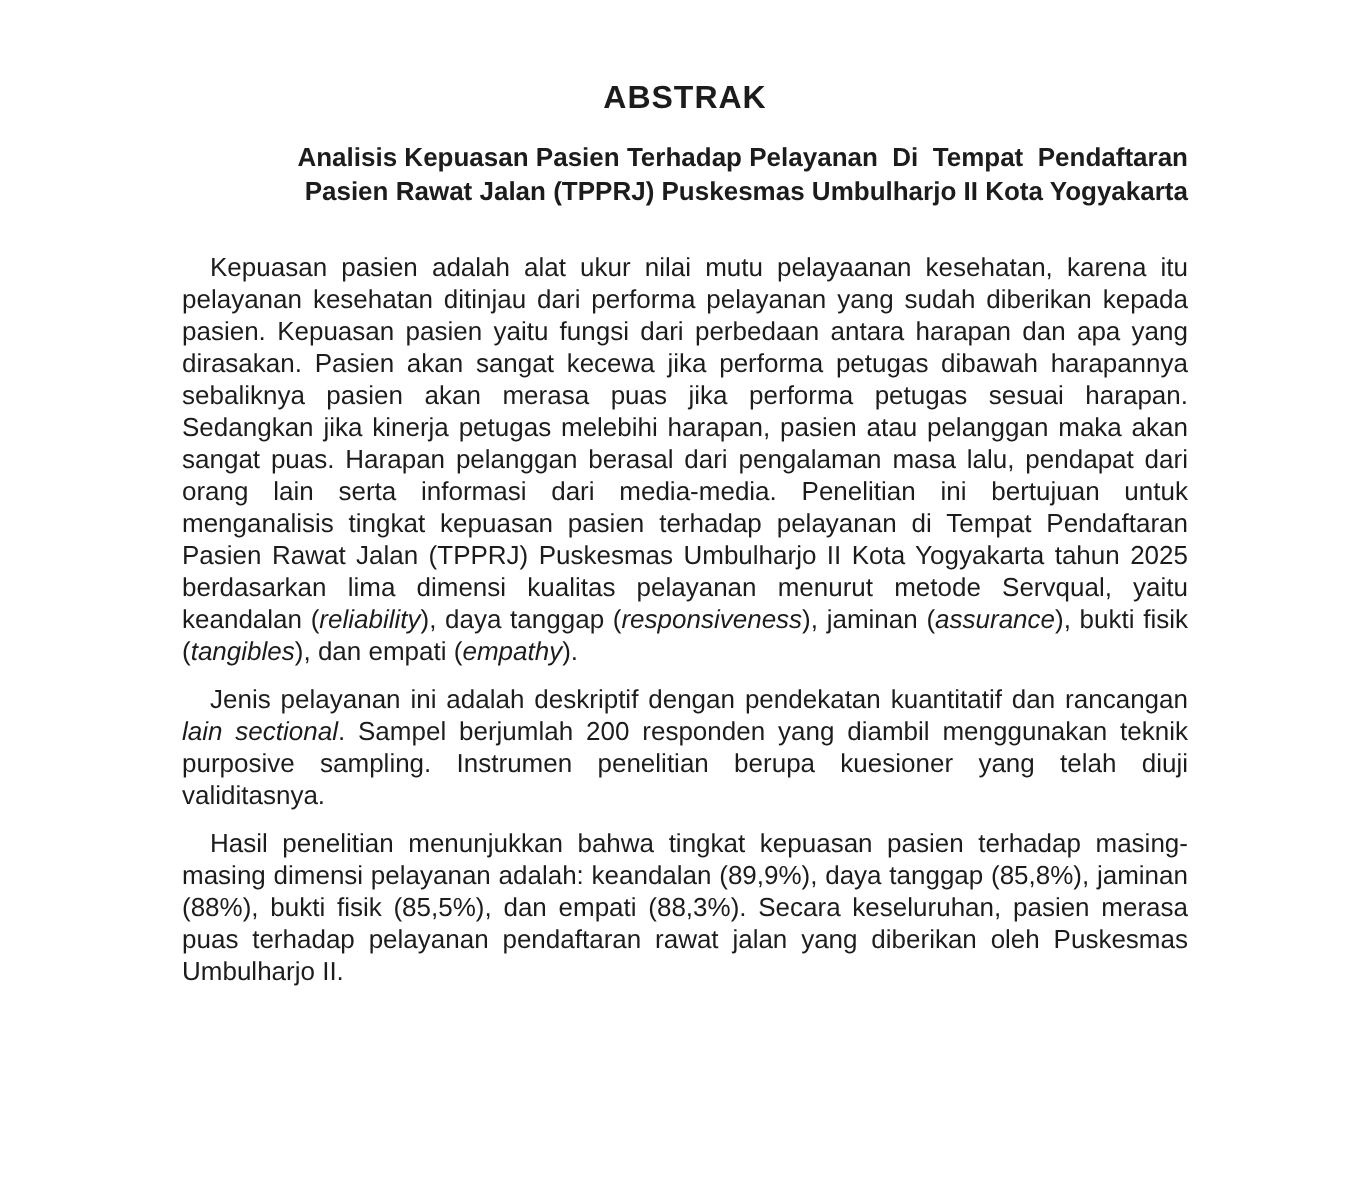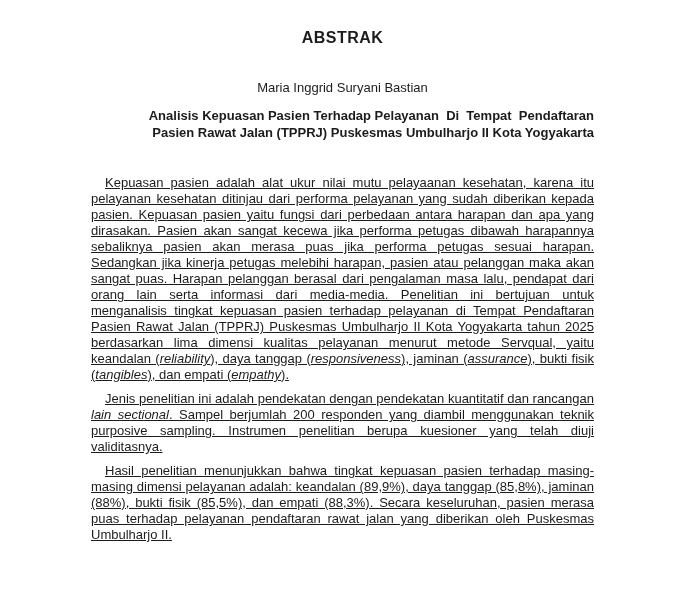--- a/index.html
+++ b/index.html
@@ -11,21 +11,21 @@
     width: 674px;
     height: 590px;
     overflow: hidden;
     font-family: "Liberation Sans", "DejaVu Sans", sans-serif;
     color: #1c1c1c;
   }
   .page {
     box-sizing: border-box;
     width: 674px;
     height: 415px;
-    padding: 28px 80px 0 91px; 
+    padding: 40px 80px 0 91px; 
     background: #ffffff;
   }
   .heading {
     margin: 0;
     text-align: center;
     font-size: 16px;
     line-height: 19px;
     font-weight: bold;
     letter-spacing: 0.5px;
   }
@@ -50,45 +50,43 @@
     white-space: pre-wrap; 
   }
   .body-text p {
     margin: 0 0 8px 0;
     font-size: 13px;
     line-height: 16px;
     text-align: justify;
     text-indent: 14px;
   }
   .body-text {
-    margin-top: 34px;
-    text-decoration: underline;
+    margin-top: 22px;
   }
   .it { font-style: italic; }
   .keywords {
     margin: 1px 0 0 0;
     font-size: 13px;
     line-height: 16px;
     font-weight: bold;
     text-indent: 14px;
   }
 </style>
 </head>
 <body>
 
 <div class="page">
 
   <h1 class="heading">ABSTRAK</h1>
 
-  <div class="author">Maria Inggrid Suryani Bastian</div>
 
 
   <div class="thesis-title">Analisis Kepuasan Pasien Terhadap Pelayanan  Di  Tempat  Pendaftaran
 Pasien Rawat Jalan (TPPRJ) Puskesmas Umbulharjo II Kota Yogyakarta</div>
 
   <div class="body-text">
     <p><span>Kepuasan pasien adalah alat ukur nilai mutu pelayaanan kesehatan, karena itu pelayanan kesehatan ditinjau dari performa pelayanan yang sudah diberikan kepada pasien. Kepuasan pasien yaitu fungsi dari perbedaan antara harapan dan apa yang dirasakan. Pasien akan sangat kecewa jika performa petugas dibawah harapannya sebaliknya pasien akan merasa puas jika performa petugas sesuai harapan. Sedangkan jika kinerja petugas melebihi harapan, pasien atau pelanggan maka akan sangat puas. Harapan pelanggan berasal dari pengalaman masa lalu, pendapat dari orang lain serta informasi dari media-media. Penelitian ini bertujuan untuk menganalisis tingkat kepuasan pasien terhadap pelayanan di Tempat Pendaftaran Pasien Rawat Jalan (TPPRJ) Puskesmas Umbulharjo II Kota Yogyakarta tahun 2025 berdasarkan lima dimensi kualitas pelayanan menurut metode Servqual, yaitu keandalan (</span><span class="it">reliability</span><span>), daya tanggap (</span><span class="it">responsiveness</span><span>), jaminan (</span><span class="it">assurance</span><span>), bukti fisik (</span><span class="it">tangibles</span><span>), dan empati (</span><span class="it">empathy</span><span>).</span></p>
-    <p><span>Jenis penelitian ini adalah pendekatan dengan pendekatan kuantitatif dan rancangan </span><span class="it">lain sectional</span><span>. Sampel berjumlah 200 responden yang diambil menggunakan teknik purposive sampling. Instrumen penelitian berupa kuesioner yang telah diuji validitasnya.</span></p>
+    <p><span>Jenis pelayanan ini adalah deskriptif dengan pendekatan kuantitatif dan rancangan </span><span class="it">lain sectional</span><span>. Sampel berjumlah 200 responden yang diambil menggunakan teknik purposive sampling. Instrumen penelitian berupa kuesioner yang telah diuji validitasnya.</span></p>
     <p><span>Hasil penelitian menunjukkan bahwa tingkat kepuasan pasien terhadap masing-masing dimensi pelayanan adalah: keandalan (89,9%), daya tanggap (85,8%), jaminan (88%), bukti fisik (85,5%), dan empati (88,3%). Secara keseluruhan, pasien merasa puas terhadap pelayanan pendaftaran rawat jalan yang diberikan oleh Puskesmas Umbulharjo II.</span></p>
   </div>
 
 
 </div>
 
 </body></html>

